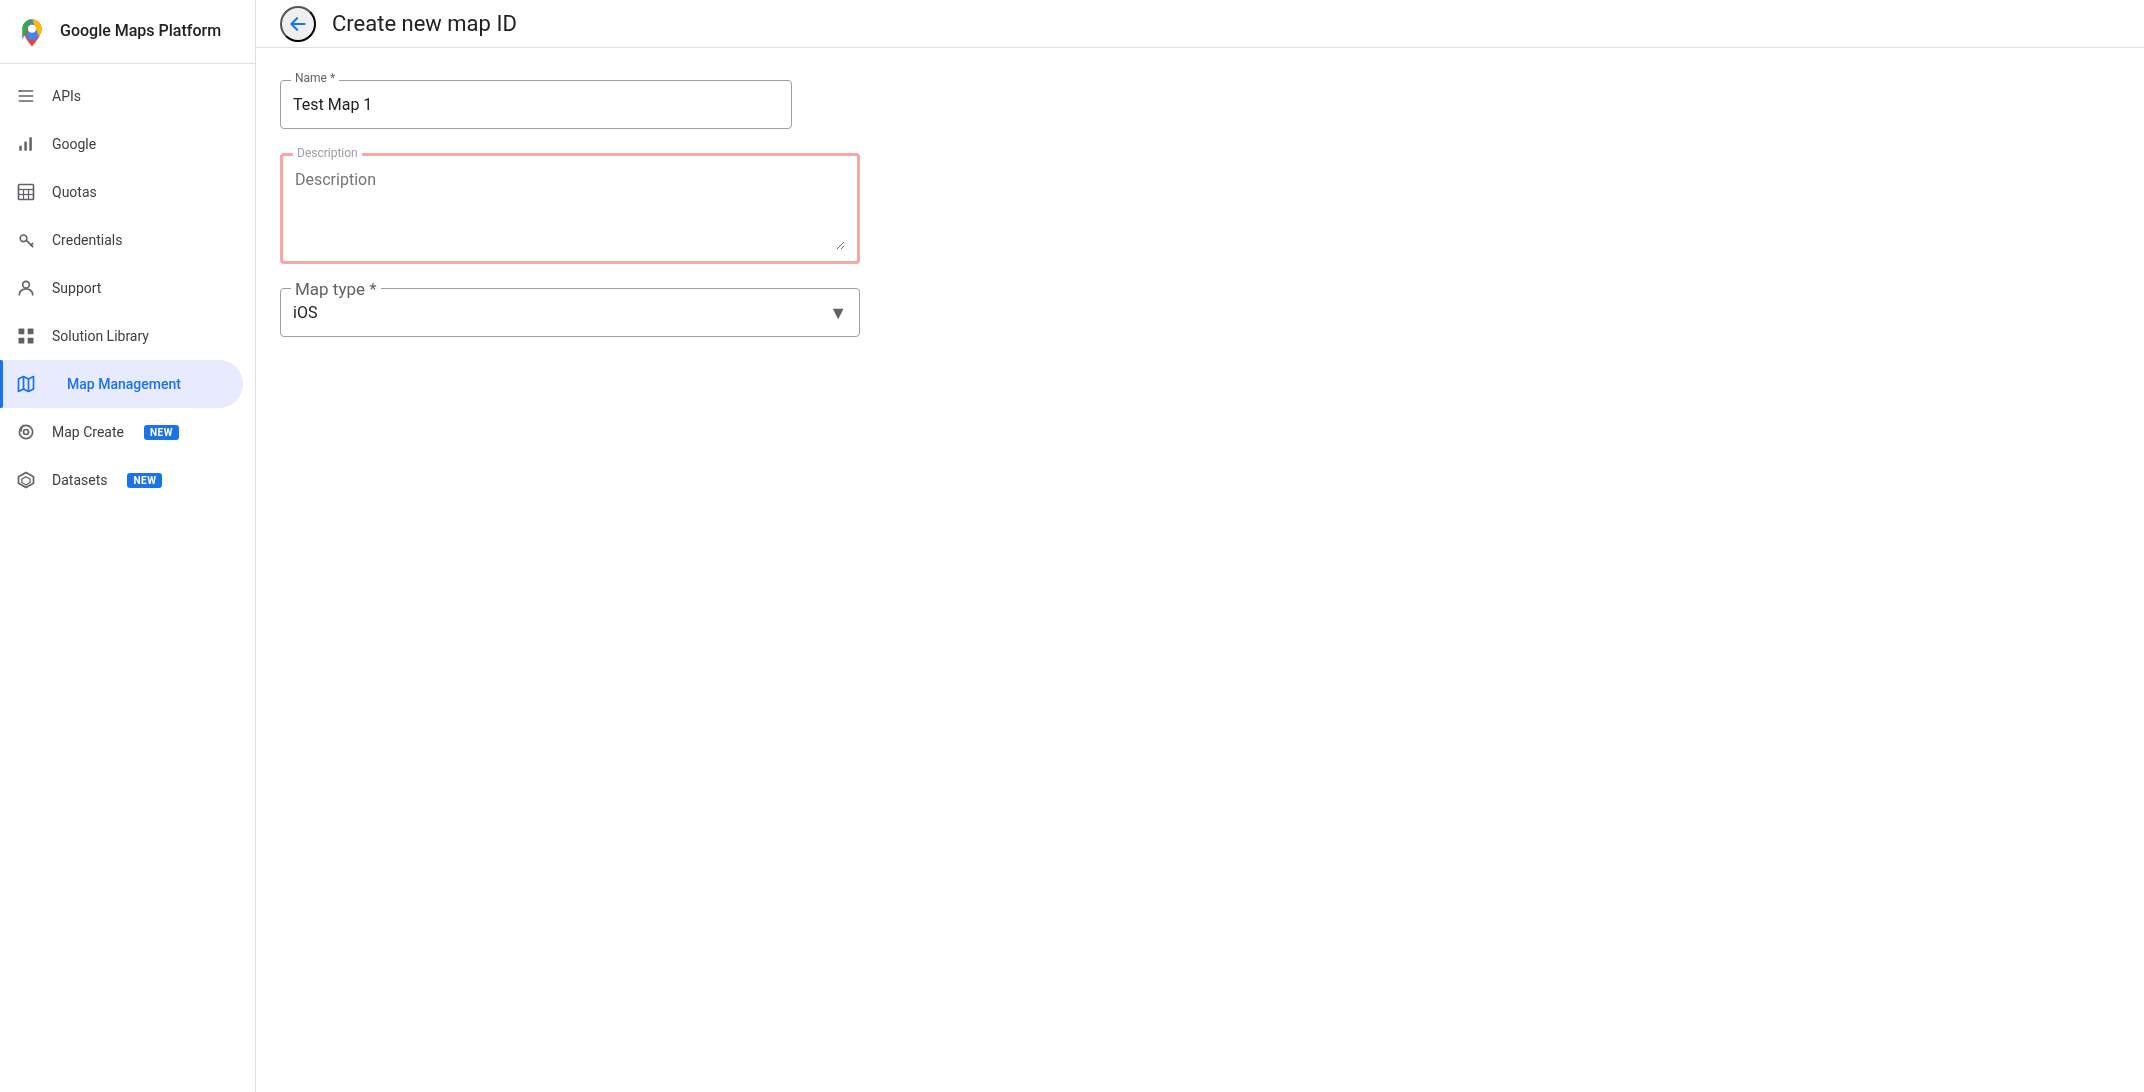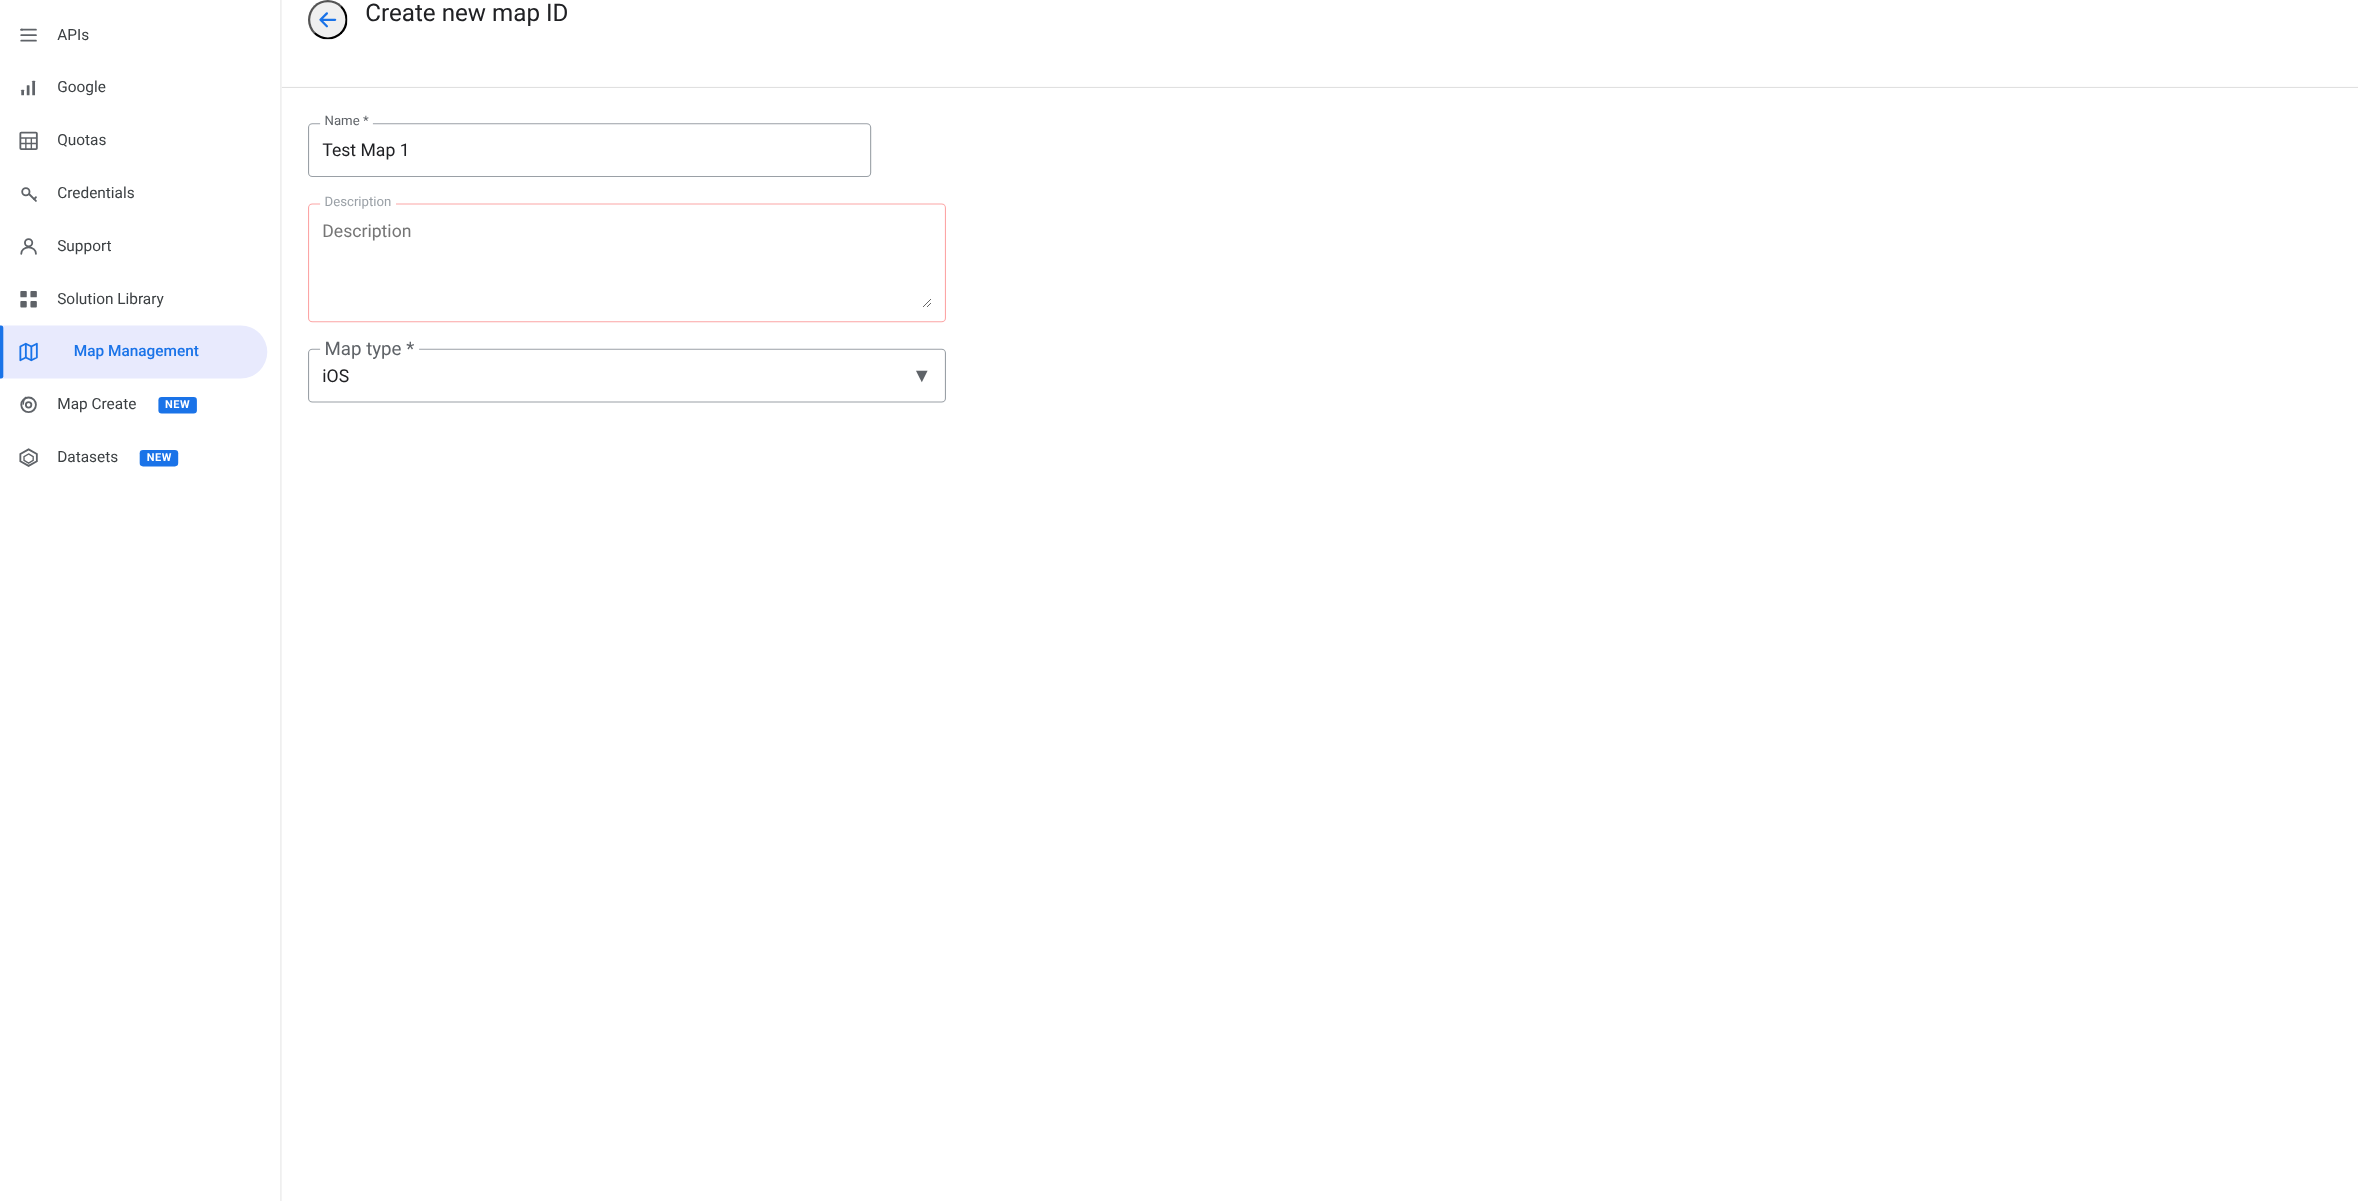--- a/index.html
+++ b/index.html
@@ -118,22 +118,23 @@
     .main-content {
       flex: 1;
       display: flex;
       flex-direction: column;
       overflow-y: auto;
       background: #fff;
     }
 
     .main-header {
       display: flex;
+      align-items: center;
       padding: 0 24px;
-      height: 80px;
+      height: 48px;
       border-bottom: 1px solid #e0e0e0;
       gap: 16px;
     }
 
     .back-button {
       width: 36px;
       height: 36px;
       display: flex;
       align-items: center;
       justify-content: center;
@@ -179,21 +180,21 @@
       width: 100%;
       border: none;
       outline: none;
       font-size: 16px;
       color: #202124;
       background: transparent;
       font-family: inherit;
     }
 
     .desc-field-wrapper {
-      border: 1px solid #fca5a5;
+      border: 3px solid #fca5a5;
       border-radius: 4px;
       padding: 14px 12px 8px 12px;
       position: relative;
       width: 580px;
     }
 
     .desc-field-label {
       position: absolute;
       top: -10px;
       left: 10px;
@@ -260,20 +261,31 @@
     
     .gmp-logo {
       width: 32px;
       height: 32px;
     }
   </style>
 </head>
 <body>
 
 <nav class="sidebar">
+  <div class="sidebar-header">
+
+    <svg class="gmp-logo" viewBox="0 0 40 40" fill="none" xmlns="http://www.w3.org/2000/svg">
+      <path d="M20 4C13.373 4 8 9.373 8 16c0 9 12 22 12 22s12-13 12-22c0-6.627-5.373-12-12-12z" fill="#EA4335"></path>
+      <path d="M20 4c6.627 0 12 5.373 12 12 0 3.5-1.5 6.7-3.9 9L20 4z" fill="#FBBC04"></path>
+      <path d="M8 16c0-6.627 5.373-12 12-12L8.1 29.2C7.4 27.3 8 21.5 8 16z" fill="#34A853"></path>
+      <path d="M20 4l8.1 21C25.5 28.4 22.9 30 20 30c-2.9 0-5.5-1.6-8.1-4L20 4z" fill="#4285F4"></path>
+      <circle cx="20" cy="16" r="5" fill="white"></circle>
+    </svg>
+    <span class="sidebar-title">Google Maps Platform</span>
+  </div>
 
   <div class="sidebar-nav">
 
 
     <div class="nav-item">
       <span class="nav-icon">
         <svg width="20" height="20" viewBox="0 0 24 24" fill="none">
             <rect x="3" y="5" width="18" height="2" rx="1" fill="#5f6368"></rect>
             <rect x="3" y="11" width="18" height="2" rx="1" fill="#5f6368"></rect>
             <rect x="3" y="17" width="18" height="2" rx="1" fill="#5f6368"></rect>

